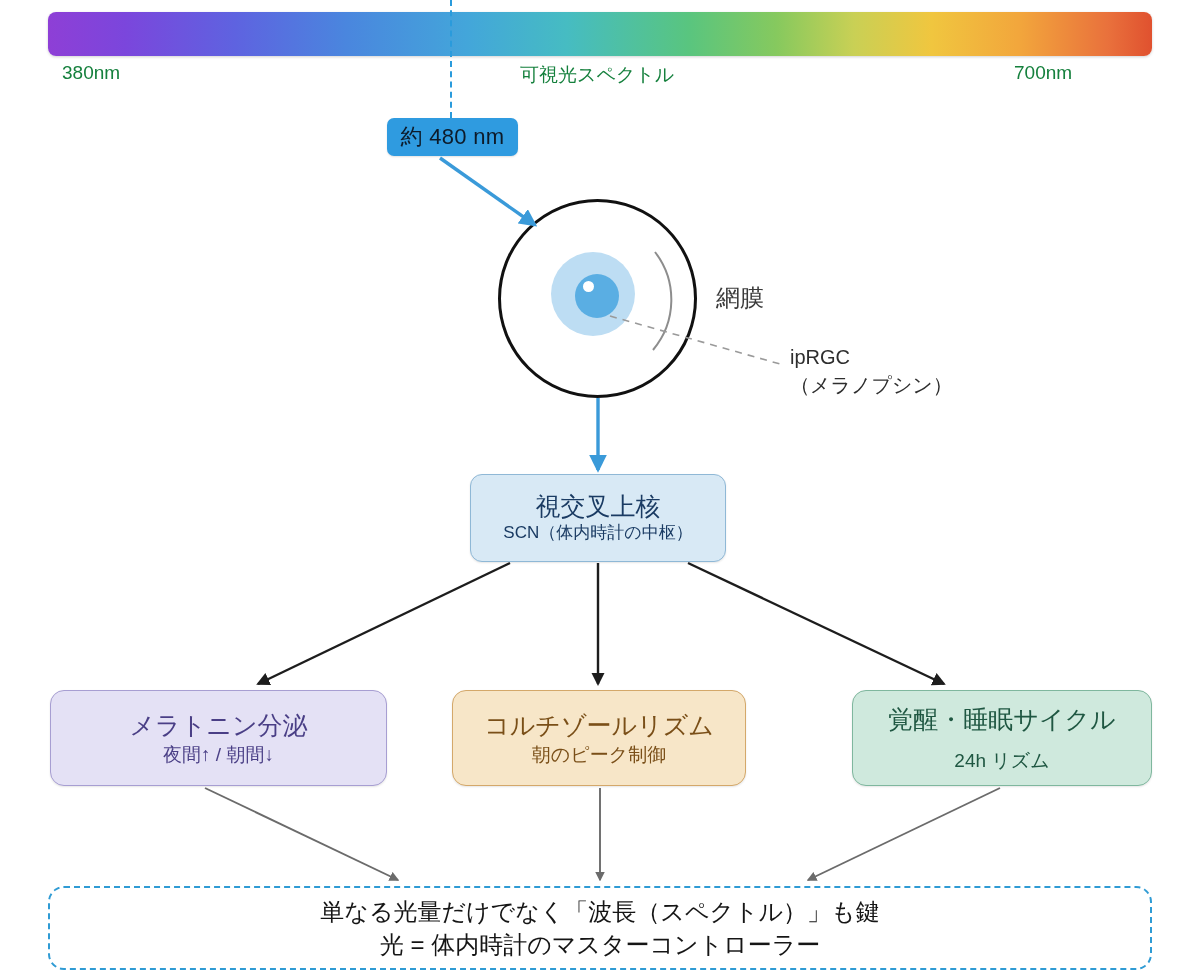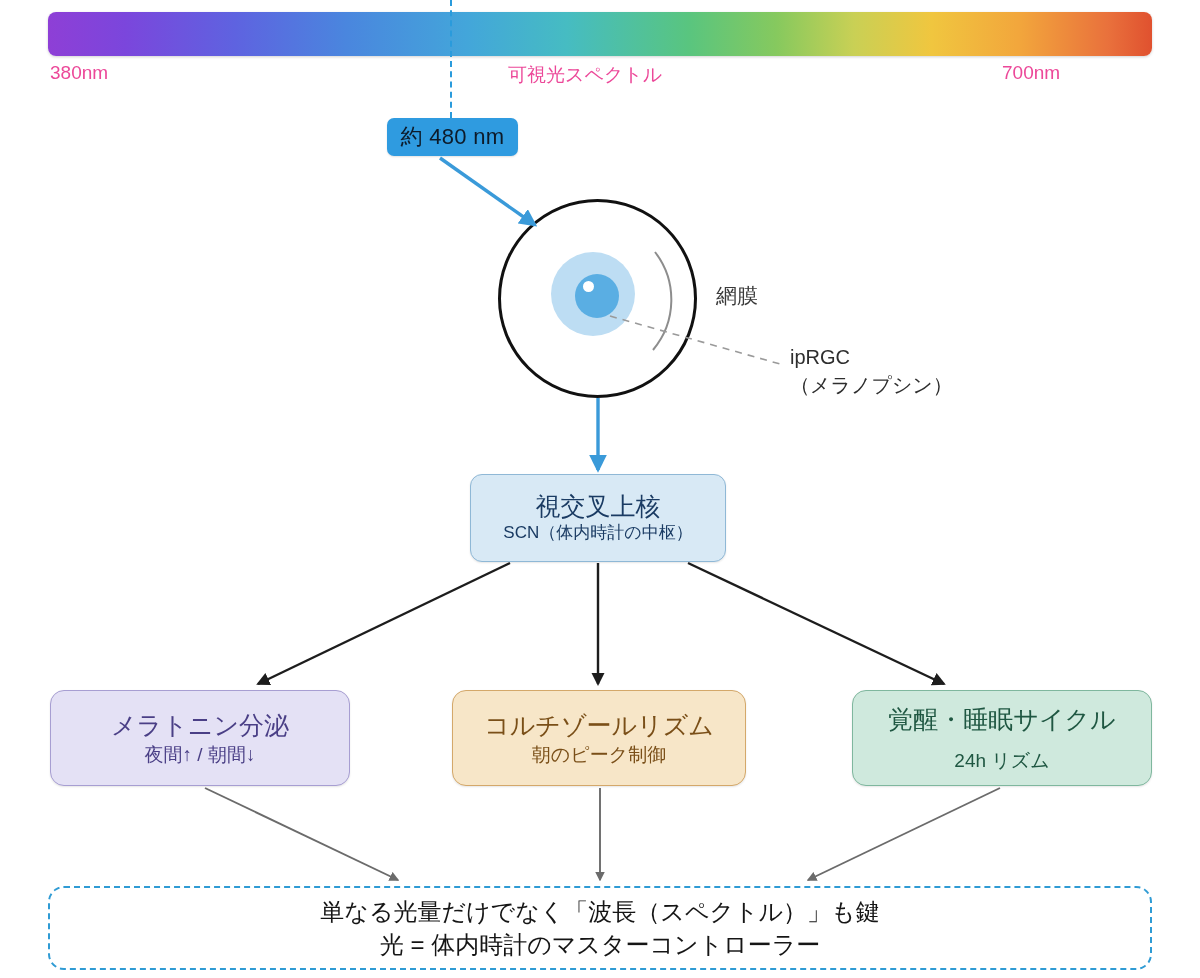--- a/index.html
+++ b/index.html
@@ -49,22 +49,23 @@
         #f2a63c 88%,
         #e9713c 96%,
         #e0512f 100%);
     box-shadow: 0 1px 3px rgba(0,0,0,0.18);
   }
 
   .spec-label {
     position: absolute;
     top: 62px;
     font-size: 19px;
-    color: #ec4899;
+    color: #15803d;
     white-space: nowrap;
+    margin-left: 12px;
   }
   .spec-label.left  { left: 50px; }
   .spec-label.mid   { left: 508px; }
   .spec-label.right { left: 1002px; }
 
   
   .marker-line {
     position: absolute;
     left: 450px;
     top: 0px;
@@ -129,21 +130,21 @@
     height: 11px;
     border-radius: 50%;
     background: #ffffff;
   }
 
   
   .retina-label {
     position: absolute;
     left: 716px;
     top: 282px;
-    font-size: 21px;
+    font-size: 24px;
     color: #3a3a3a;
     white-space: nowrap;
   }
   .iprgc-label {
     position: absolute;
     left: 790px;
     top: 343px;
     font-size: 20px;
     color: #2e2e2e;
     line-height: 1.42;
@@ -176,21 +177,21 @@
     font-size: 17px;
     color: #1a3b63;
     margin-top: 4px;
     line-height: 1.1;
   }
 
   
   .out-box {
     position: absolute;
     top: 690px;
-    width: 300px;
+    width: 337px;
     height: 96px;
     box-sizing: border-box;
     border-radius: 14px;
     border-width: 1.6px;
     border-style: solid;
     display: flex;
     flex-direction: column;
     align-items: center;
     justify-content: center;
     box-shadow: 0 1px 2px rgba(0,0,0,0.10);

